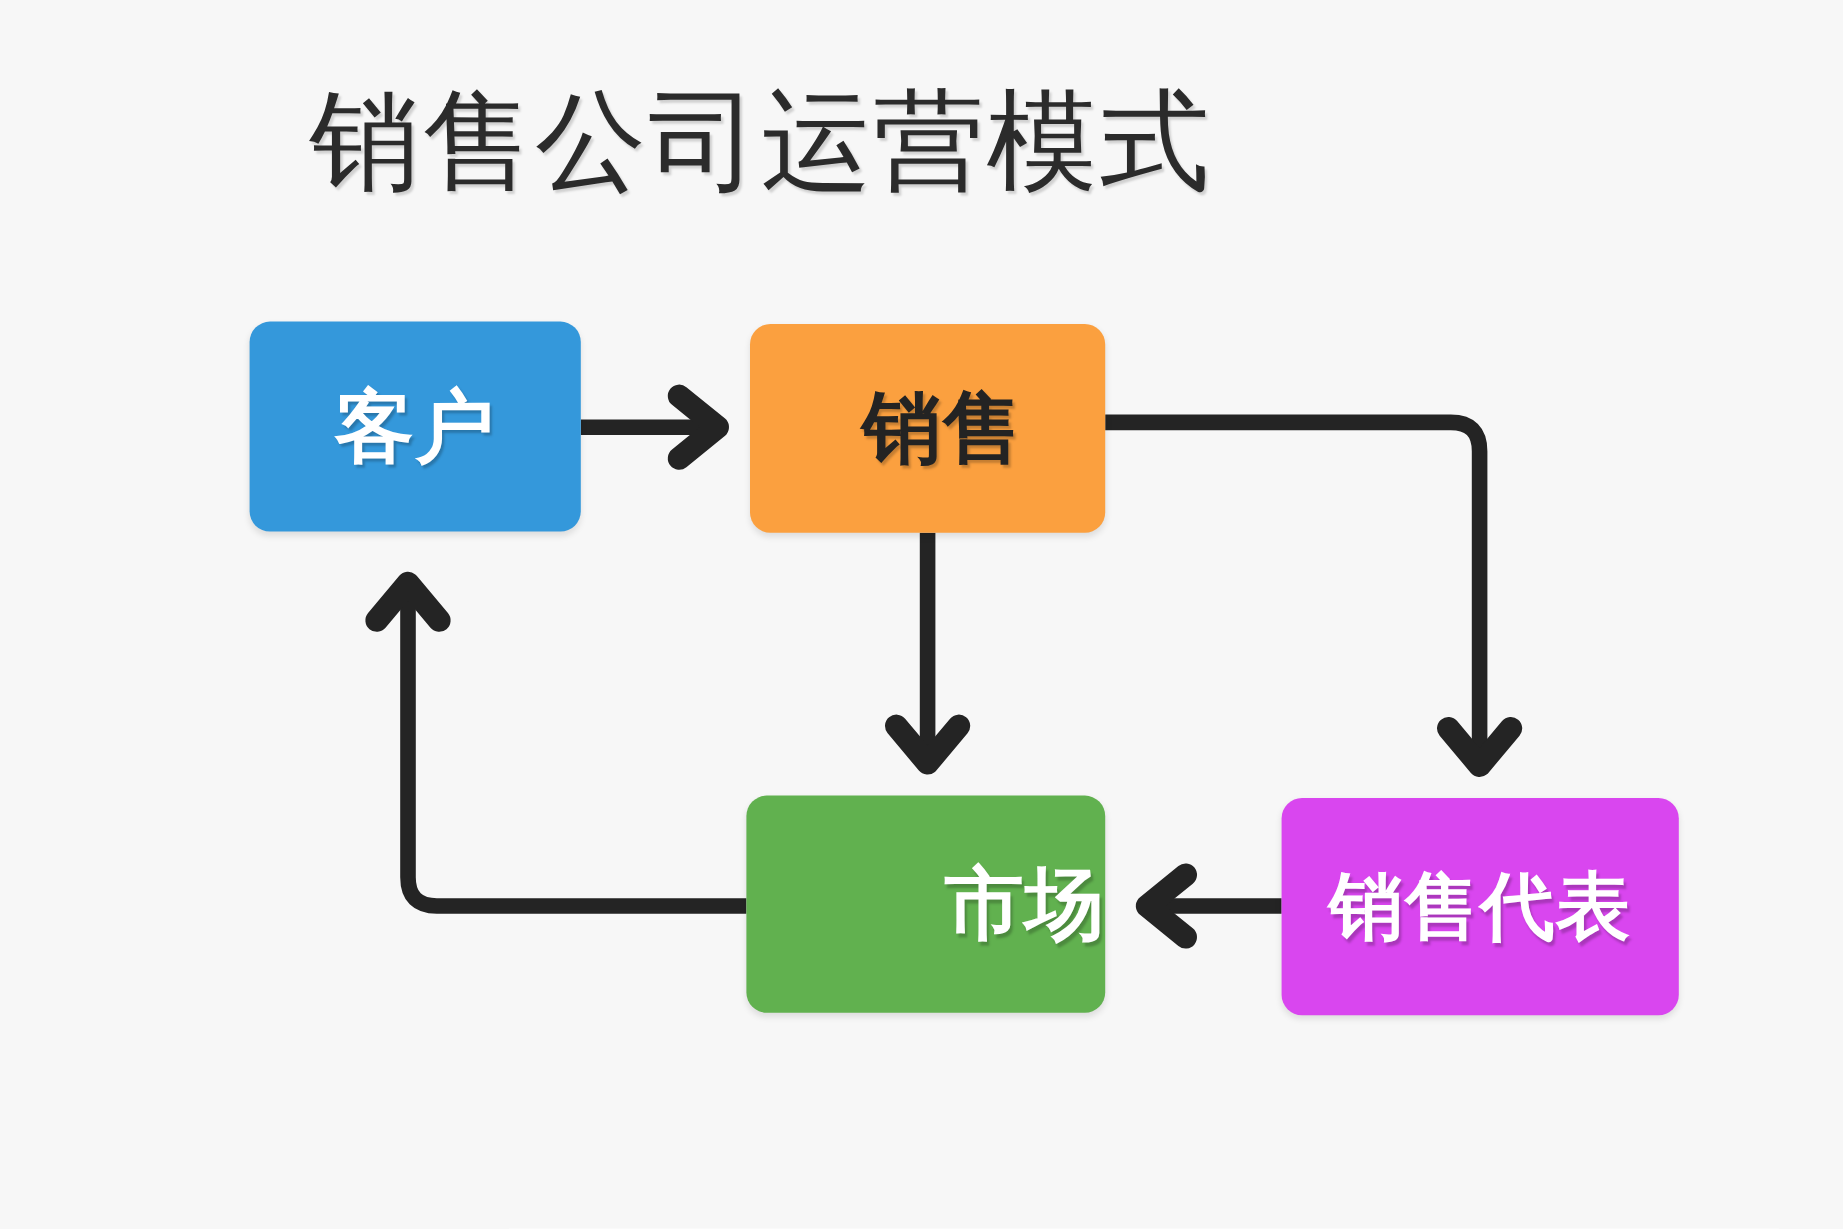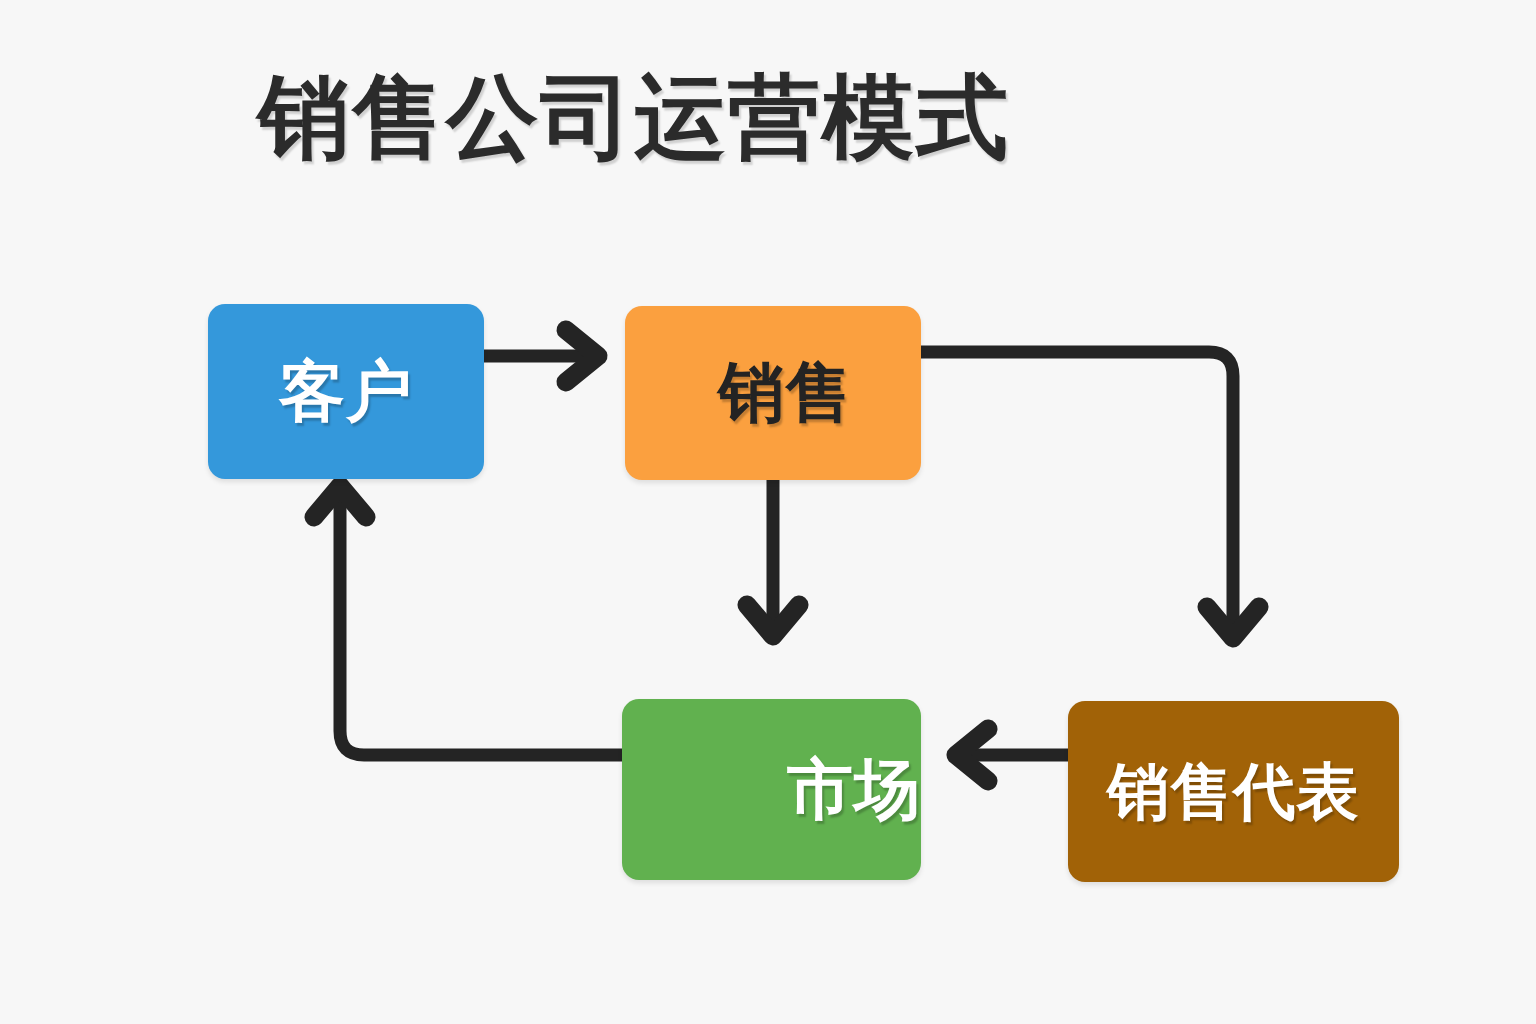--- a/index.html
+++ b/index.html
@@ -22,21 +22,21 @@
 
   
   #diagram-title {
     position: absolute;
     left: 0;
     top: 62px;
     width: 1268px;
     text-align: center;
     font-size: 92px;
     line-height: 112px;
-    font-weight: 700;
+    font-weight: 400;
     letter-spacing: 2px;
     color: #2b2b2b;
     text-shadow: 2px 3px 2px rgba(0,0,0,0.16);
     white-space: nowrap;
   }
 
   
   #connector-layer {
     position: absolute;
     left: 0;
@@ -62,21 +62,20 @@
 
   
   .node {
     position: absolute;
     display: flex;
     align-items: center;
     justify-content: center;
     border-radius: 17px;
     box-shadow: 0 3px 5px rgba(0,0,0,0.10);
     box-sizing: border-box;
-    margin-top: 36px;
   }
   .node-label {
     font-size: 66px;
     line-height: 1.05;
     font-weight: 700;
     letter-spacing: 1px;
     white-space: nowrap;
     text-shadow: 2px 3px 2px rgba(0,0,0,0.22);
   }
   .node-label.dark {
@@ -95,21 +94,21 @@
     background: #fba03f;
     padding-left: 25px;
   }
   #node-market {
     left: 622px;  top: 663px;  width: 299px;  height: 181px;
     background: #61b14f;
     justify-content: flex-end;
   }
   #node-sales-rep {
     left: 1068px; top: 665px;  width: 331px;  height: 181px;
-    background: #a16207;
+    background: #d946ef;
   }
   #node-sales-rep .node-label {
     font-size: 62px;
   }
 </style>
 </head>
 <body>
 
 <div id="canvas">
 

